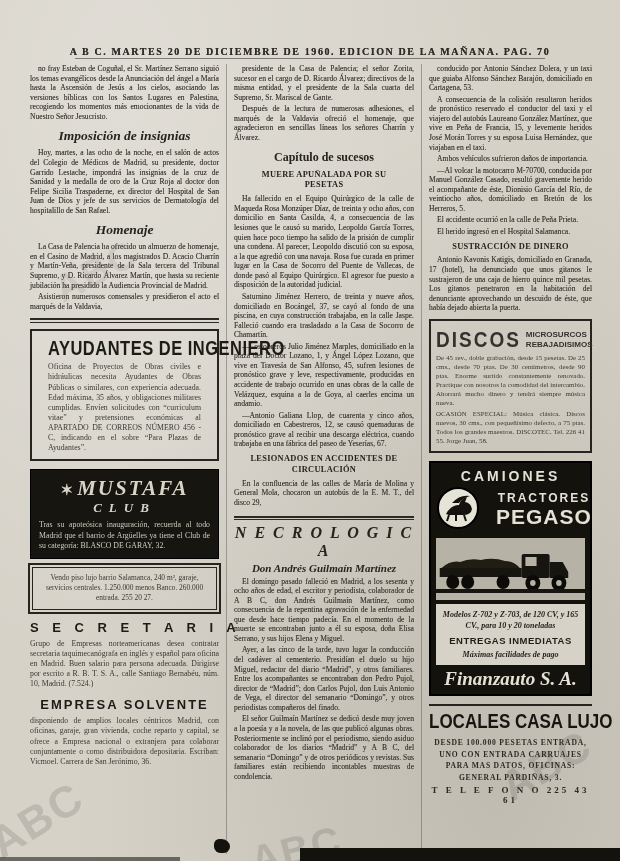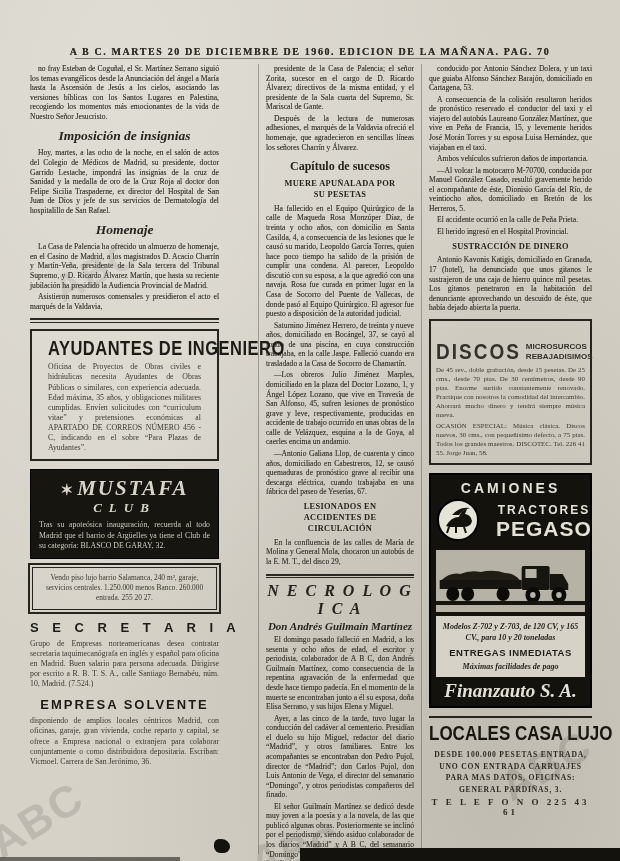--- a/index.html
+++ b/index.html
@@ -21,21 +21,21 @@
     text-align:center; font-weight:bold; font-size:10px; letter-spacing:1.6px;
     color:#2e2c26; text-shadow:0 0 .6px rgba(40,38,32,.8);
   }
   .masthead:after{ content:""; display:block; width:470px; margin:1px auto 0; border-top:1px solid rgba(46,44,38,.55); }
   .cols{
     position:absolute; top:64px; left:30px; width:562px; height:790px;
     display:flex; gap:0;
   }
   .col{ padding:0 7px; }
   .col1{ width:196px; padding-left:0; }
-  .col2{ width:236px; border-left:1px solid rgba(70,66,58,.4); border-right:1px solid rgba(70,66,58,.4);margin-left:32px; }
+  .col2{ width:236px; border-left:1px solid rgba(70,66,58,.4); border-right:1px solid rgba(70,66,58,.4); }
   .col3{ width:170px; padding-right:0; }
   .p{
     font-size:7.6px; line-height:1.26; text-align:justify; text-indent:8px;
     color:#3a3831; margin-bottom:2px; text-shadow:0 0 .5px rgba(58,56,49,.55);
   }
   .h-serif{ font-weight:bold; font-size:13.5px; text-align:center; margin:7px 0 4px; color:#26241e;font-style:italic;}
   .h-serif-md{ font-weight:bold; font-size:12px; text-align:center; margin:7px 0 1px; color:#26241e;}
   .h-caps{ font-weight:bold; font-size:8.4px; text-align:center; margin:5px 12px 3px; line-height:1.3; color:#26241e; letter-spacing:.3px;}
   .rule-double{ border-top:2.5px solid #2b2923; border-bottom:1px solid #2b2923; height:5px; margin:7px 0 6px; }
   .rule-thick{ border-top:2.5px solid #2b2923; border-bottom:1px solid #2b2923; height:4px; margin:8px 0 2px; }
@@ -59,21 +59,21 @@
   .ad-black .ad-body{ color:#cfccc0; }
   .ad-frame-double{ border:1px solid #26241e; outline:2px solid #26241e; outline-offset:2px; padding:5px 7px 6px; margin:8px 2px 10px; }
   .ad-title-serif{ font-weight:bold; font-size:14.5px; text-align:center; letter-spacing:1px; color:#1c1b16; margin-bottom:3px; }
   .ad-body-center{ font-size:7.4px; line-height:1.35; text-align:center; color:#3a3831; }
   .ad-title-spaced{
     font-family:"Liberation Sans", sans-serif; font-weight:bold; font-size:13px;
     letter-spacing:5px; text-align:center; color:#1c1b16; margin:8px 0 4px; white-space:nowrap;
   }
 
   
-  .ad-discos{ border:2px solid #26241e; padding:20px 5px 5px; margin:6px 0 8px; }
+  .ad-discos{ border:2px solid #26241e; padding:8px 5px 5px; margin:6px 0 8px; }
   .discos-head{ display:flex; align-items:center; gap:5px; margin-bottom:3px; }
   .discos-word{ font-family:"Liberation Sans", sans-serif; font-weight:bold; font-size:19px; letter-spacing:2px; transform:scaleY(1.15); }
   .discos-sub{ font-family:"Liberation Sans", sans-serif; font-weight:bold; font-size:8px; line-height:1.25; }
   .ad-discos .ad-body{ font-size:6.9px; }
   .discos-b2{ margin-top:2px; }
 
   .ad-pegaso{ background:#14120d; border:2px solid #000; margin:4px 0 8px; padding:5px 5px 3px; color:#e4e1d5; }
   .pegaso-row1{ font-family:"Liberation Sans", sans-serif; font-weight:bold; font-size:14px; letter-spacing:3px; text-align:center; }
   .pegaso-row2{ display:flex; align-items:center; gap:16px; margin-top:2px; }
   .pegaso-logo{ flex:0 0 44px; }
@@ -169,21 +169,21 @@
       <p class="p">Ayer, a las cinco de la tarde, tuvo lugar la conducción del cadáver al cementerio. Presidían el duelo su hijo Miguel, redactor del diario “Madrid”, y otros familiares. Entre los acompañantes se encontraban don Pedro Pujol, director de “Madrid”; don Carlos Pujol, don Luis Antonio de Vega, el director del semanario “Domingo”, y otros periodistas compañeros del finado.</p>
       <p class="p">El señor Guilmaín Martínez se dedicó desde muy joven a la poesía y a la novela, de las que publicó algunas obras. Posteriormente se inclinó por el periodismo, siendo asiduo colaborador de los diarios “Madrid” y A B C, del semanario “Domingo” y de otros periódicos y revistas. Sus familiares están recibiendo incontables muestras de condolencia.</p>
     </div>
 
     <div class="col col3">
       <p class="p">conducido por Antonio Sánchez Dolera, y un taxi que guiaba Alfonso Sánchez Barajón, domiciliado en Cartagena, 53.</p>
       <p class="p">A consecuencia de la colisión resultaron heridos de pronóstico reservado el conductor del taxi y el viajero del autobús Laureano González Martínez, que vive en Peña de Francia, 15, y levemente heridos José Morán Torres y su esposa Luisa Hernández, que viajaban en el taxi.</p>
       <p class="p">Ambos vehículos sufrieron daños de importancia.</p>
       <p class="p">—Al volcar la motocarro M-70700, conducida por Manuel González Casado, resultó gravemente herido el acompañante de éste, Dionisio García del Río, de veintiocho años, domiciliado en Bretón de los Herreros, 5.</p>
       <p class="p">El accidente ocurrió en la calle de Peña Prieta.</p>
-      <p class="p">El herido ingresó en el Hospital Provincial.</p>
+      <p class="p">El herido ingresó en el Hospital Salamanca.</p>
 
       <div class="h-caps">SUSTRACCIÓN DE DINERO</div>
       <p class="p">Antonio Kavonis Katigis, domiciliado en Granada, 17 (hotel), ha denunciado que unos gitanos le sustrajeron de una caja de hierro quince mil pesetas. Los gitanos penetraron en la habitación del denunciante aprovechando un descuido de éste, que había dejado abierta la puerta.</p>
 
       <div class="ad-discos">
         <div class="discos-head">
           <span class="discos-word">DISCOS</span>
           <span class="discos-sub">
             <span>MICROSURCOS</span><br>
             <span>REBAJADISIMOS</span>

